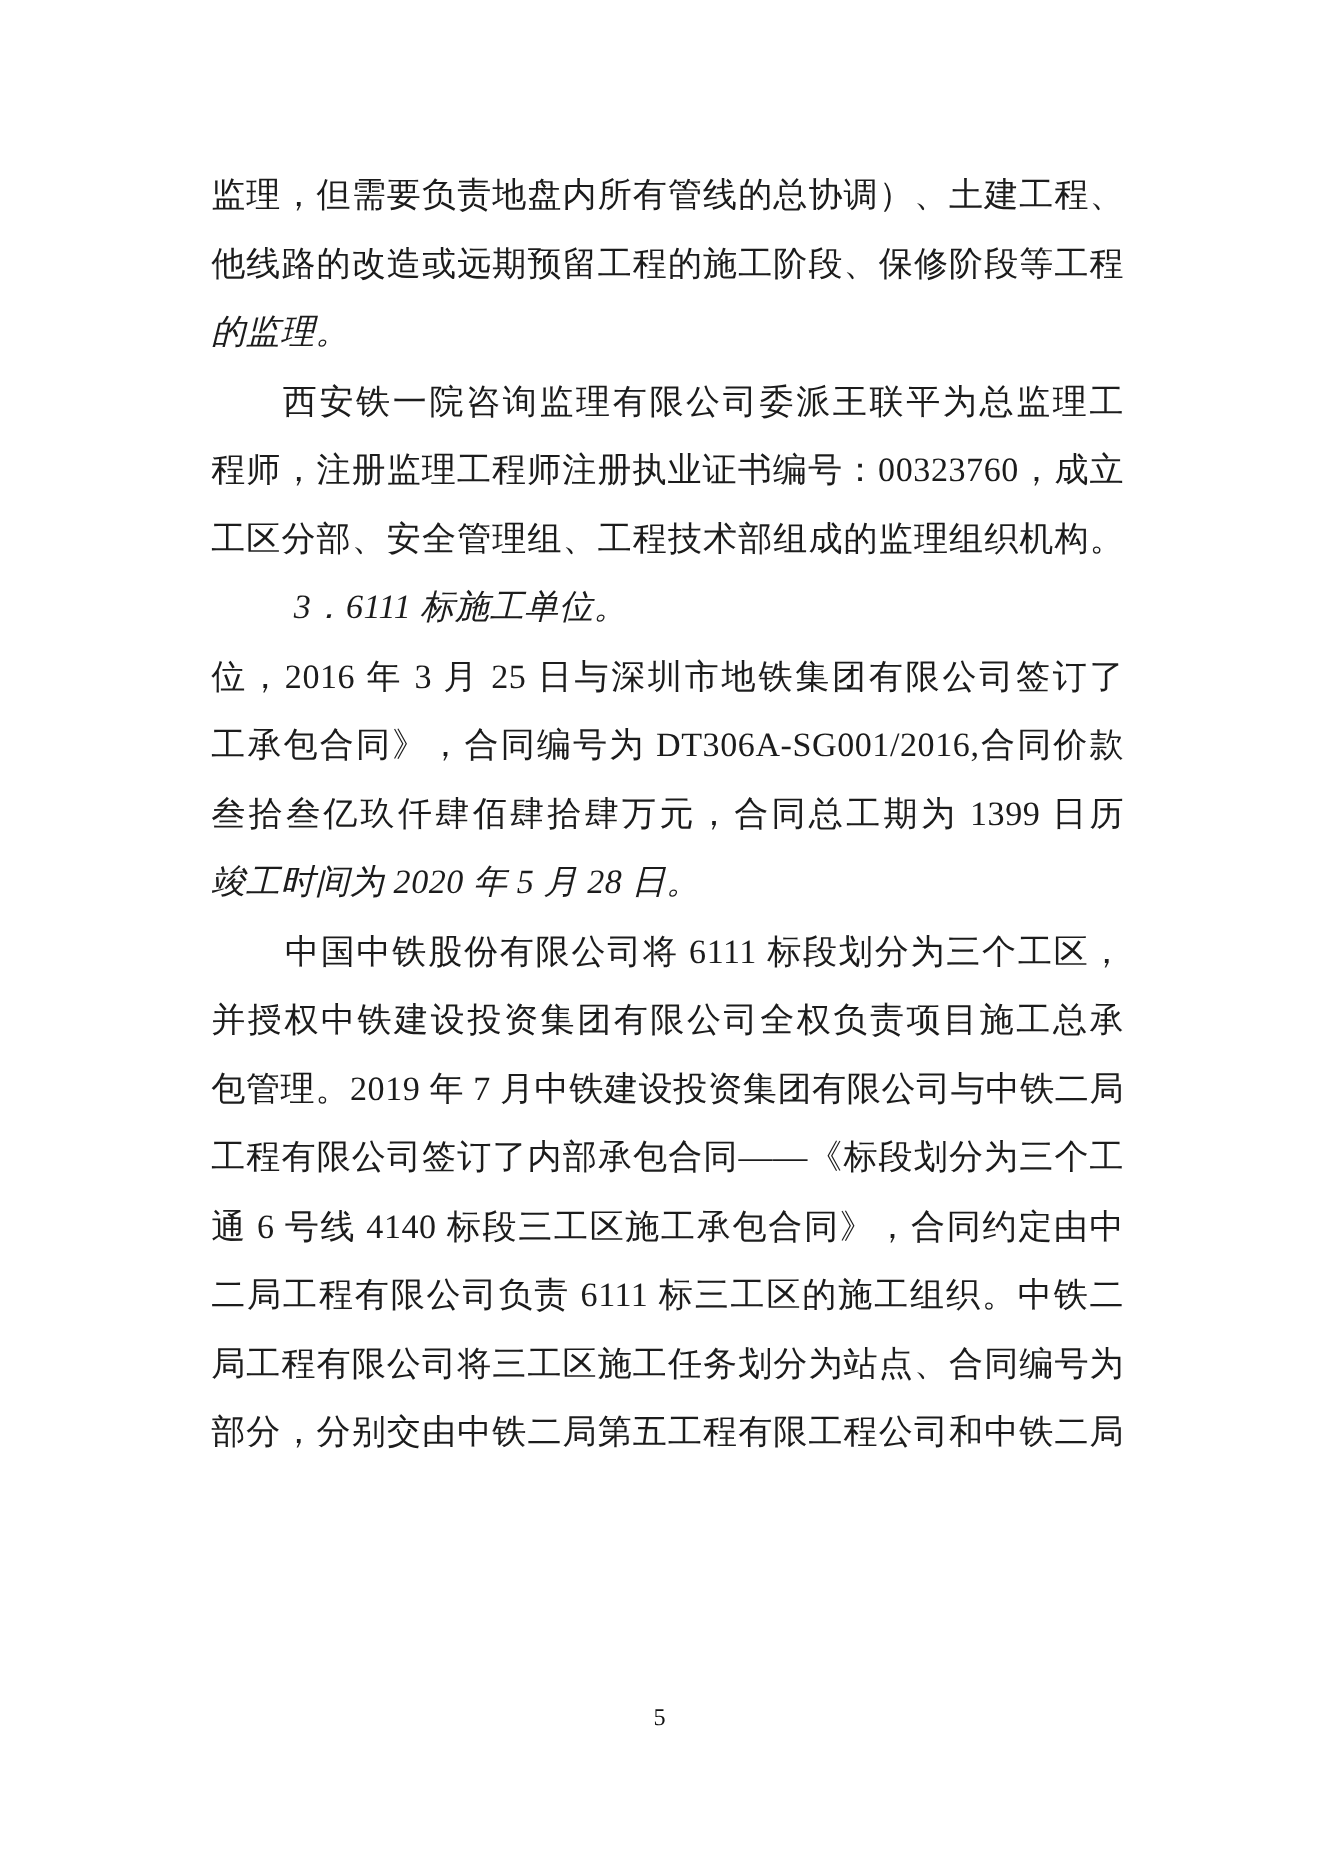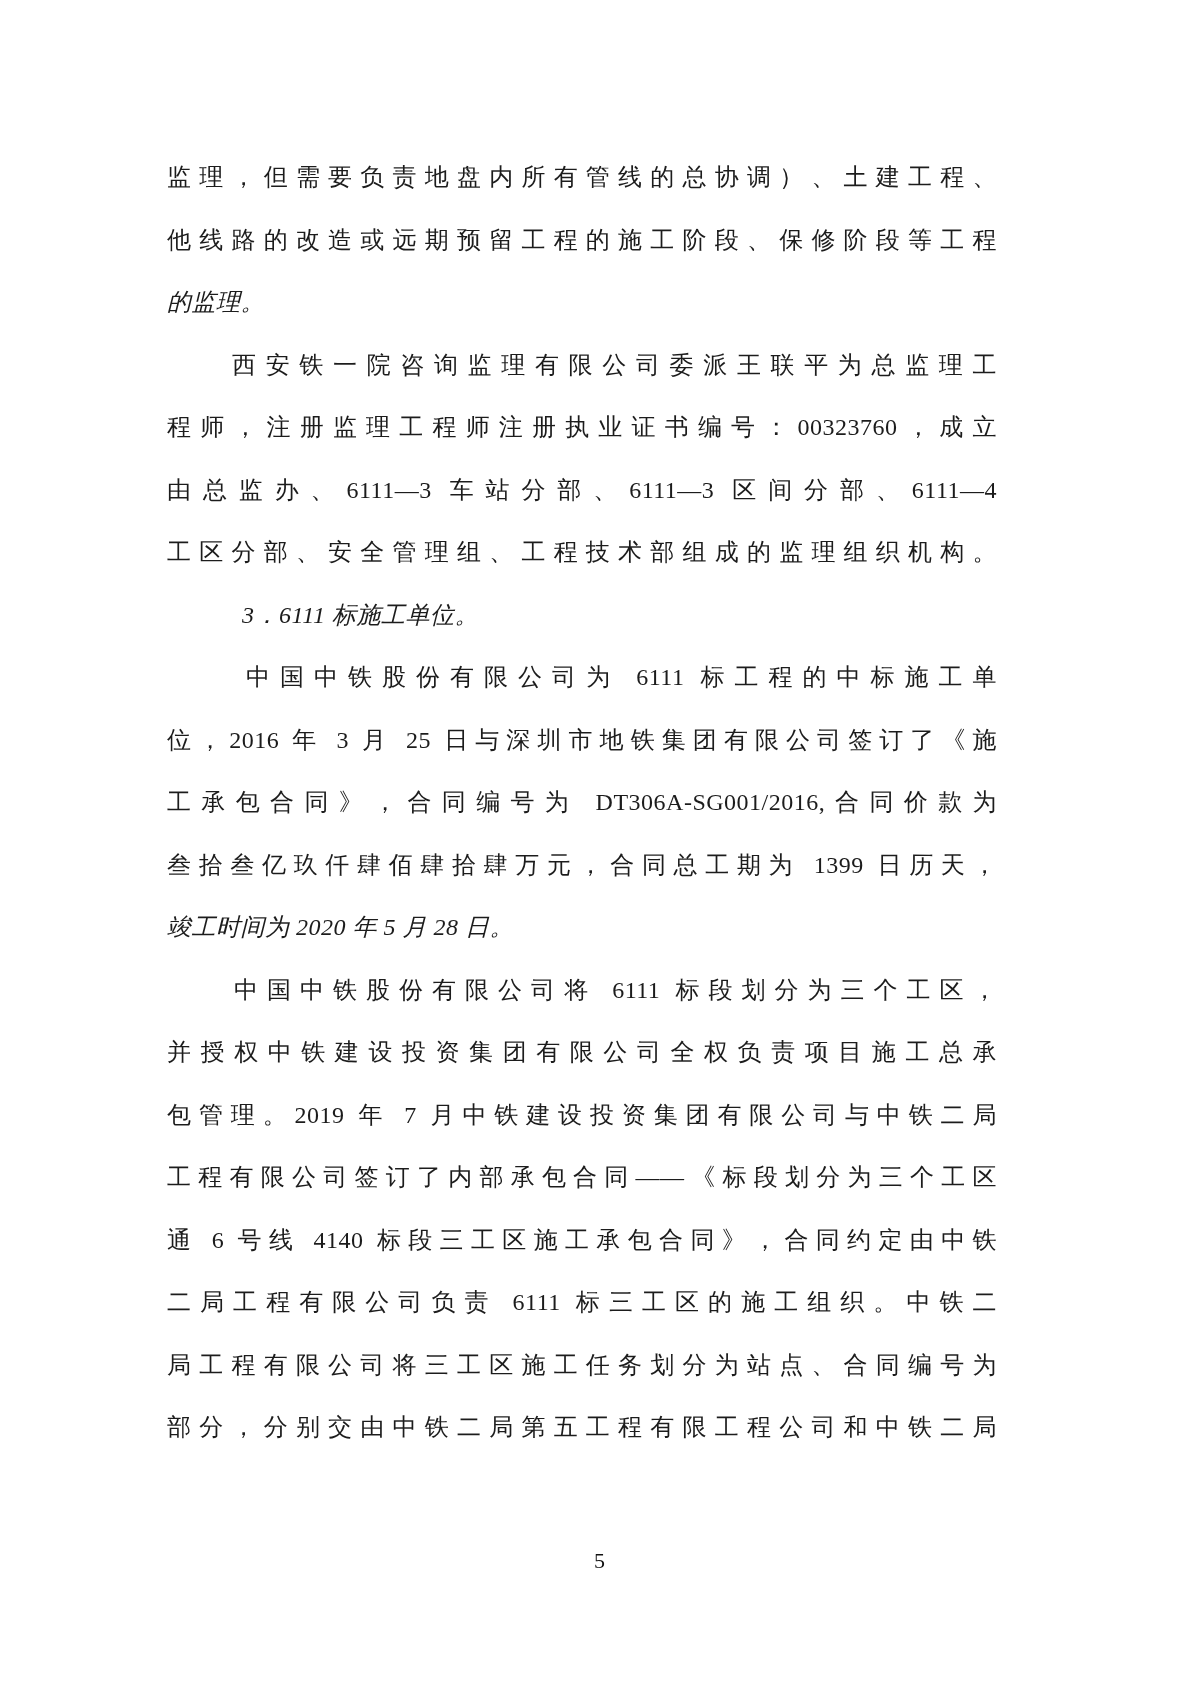--- a/index.html
+++ b/index.html
@@ -15,24 +15,24 @@
     font-family: "Liberation Serif", "DejaVu Serif", serif;
     color: #1c1c1c;
   }
   .page {
     position: absolute;
     inset: 0;
     background: #ffffff;
   }
   .textblock {
     position: absolute;
-    left: 167px;
+    left: 192px;
     top: 146px;
     width: 830px;
-    font-size: 24px;
+    font-size: 31px;
     line-height: 62.5px;
     letter-spacing: 0.5px;
     white-space: normal;
   }
   .line {
     display: block;
     height: 62.5px;
     overflow: hidden;
     text-align: justify;
     text-align-last: justify;
@@ -61,24 +61,22 @@
 <body>
 
 <div class="page">
 
   <div class="textblock">
     <div class="line">监理，但需要负责地盘内所有管线的总协调）、土建工程、</div>
     <div class="line">他线路的改造或远期预留工程的施工阶段、保修阶段等工程</div>
     <div class="line left">的监理。</div>
     <div class="line indent-2">西安铁一院咨询监理有限公司委派王联平为总监理工</div>
     <div class="line">程师，注册监理工程师注册执业证书编号：00323760，成立</div>
-    <div class="line">由总监办、6111—3 车站分部、6111—3 区间分部、6111—4</div>
     <div class="line">工区分部、安全管理组、工程技术部组成的监理组织机构。</div>
     <div class="line left indent-2c">3．6111 标施工单位。</div>
-    <div class="line indent-2d">中国中铁股份有限公司为 6111 标工程的中标施工单</div>
     <div class="line">位，2016 年 3 月 25 日与深圳市地铁集团有限公司签订了《施</div>
     <div class="line">工承包合同》，合同编号为 DT306A-SG001/2016,合同价款为</div>
     <div class="line">叁拾叁亿玖仟肆佰肆拾肆万元，合同总工期为 1399 日历天，</div>
     <div class="line left">竣工时间为 2020 年 5 月 28 日。</div>
     <div class="line indent-2b">中国中铁股份有限公司将 6111 标段划分为三个工区，</div>
     <div class="line">并授权中铁建设投资集团有限公司全权负责项目施工总承</div>
     <div class="line">包管理。2019 年 7 月中铁建设投资集团有限公司与中铁二局</div>
     <div class="line">工程有限公司签订了内部承包合同——《标段划分为三个工区</div>
     <div class="line">通 6 号线 4140 标段三工区施工承包合同》，合同约定由中铁</div>
     <div class="line">二局工程有限公司负责 6111 标三工区的施工组织。中铁二</div>

